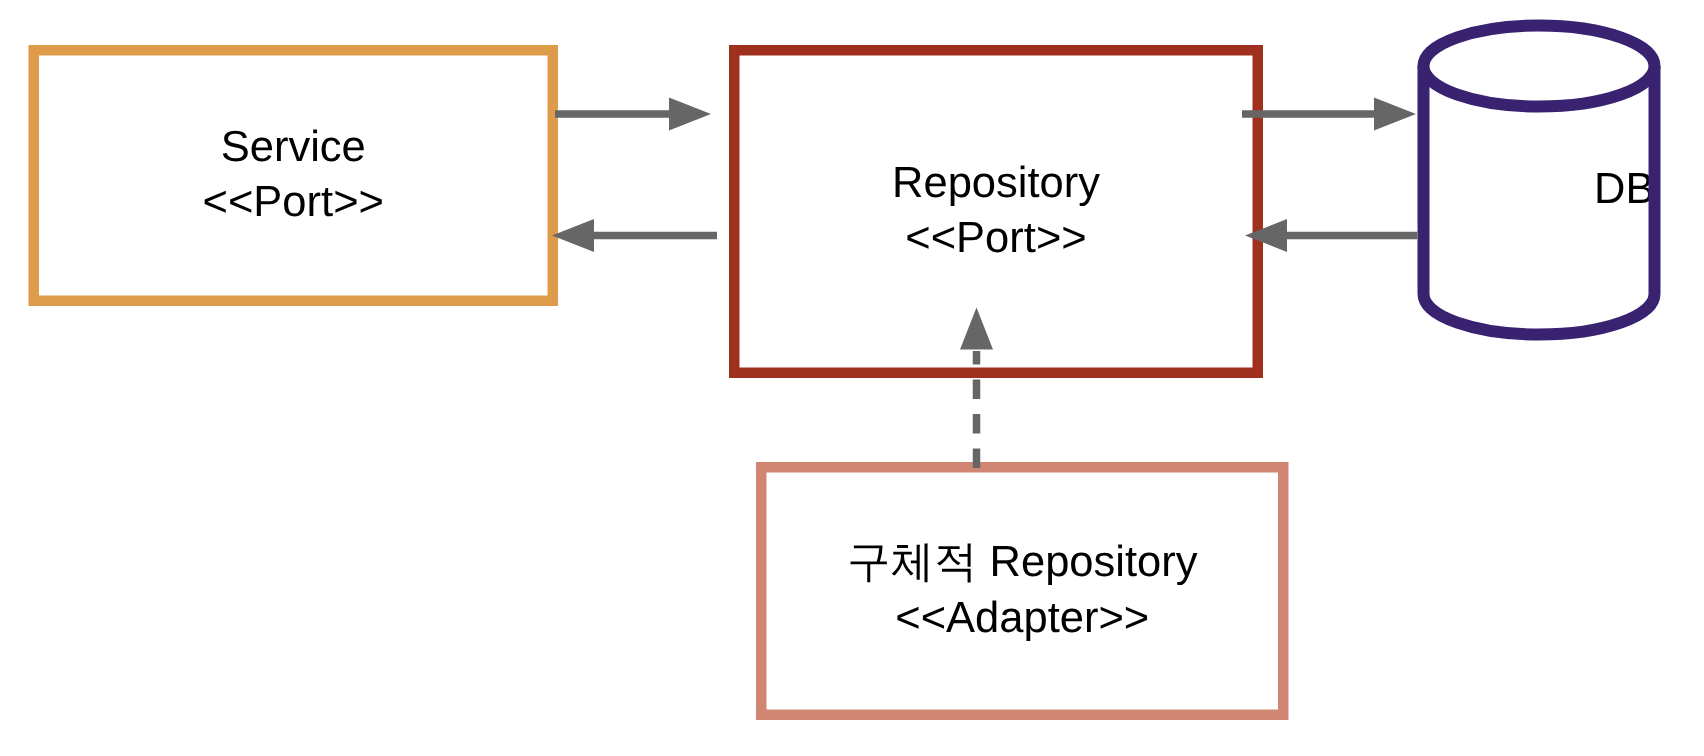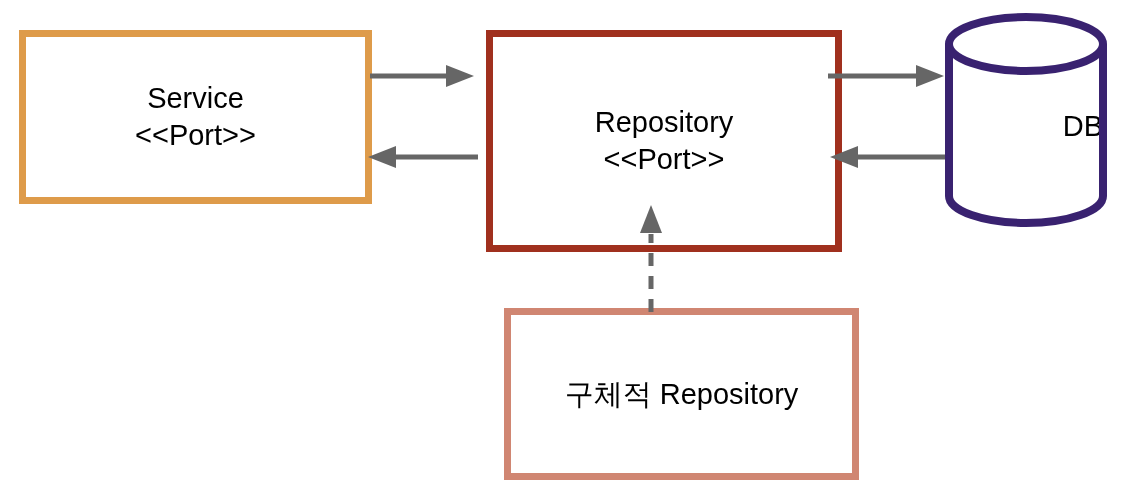--- a/index.html
+++ b/index.html
@@ -66,20 +66,21 @@
   <div class="node node-repository" style="border-color: rgb(160, 48, 30);">
     <div class="node-text">
       <div>Repository</div>
       <div>&lt;&lt;Port&gt;&gt;</div>
     </div>
   </div>
 
   <div class="node node-adapter" style="border-color: rgb(208, 134, 114);">
     <div class="node-text">
       <div>구체적 Repository</div>
+      <div>&lt;&lt;Adapter&gt;&gt;</div>
     </div>
   </div>
 
   <div class="db-label">DB</div>
 
   <svg class="overlay" width="1136" height="504" viewBox="0 0 1136 504">
 
     <g>
       <path d="M 949 44 L 949 196 A 77 27 0 0 0 1103 196 L 1103 44" fill="none" stroke-width="8" stroke-linejoin="round" stroke="#392270"></path>
       <ellipse cx="1026" cy="44" rx="77" ry="27" fill="#ffffff" stroke-width="8" stroke="#392270"></ellipse>

